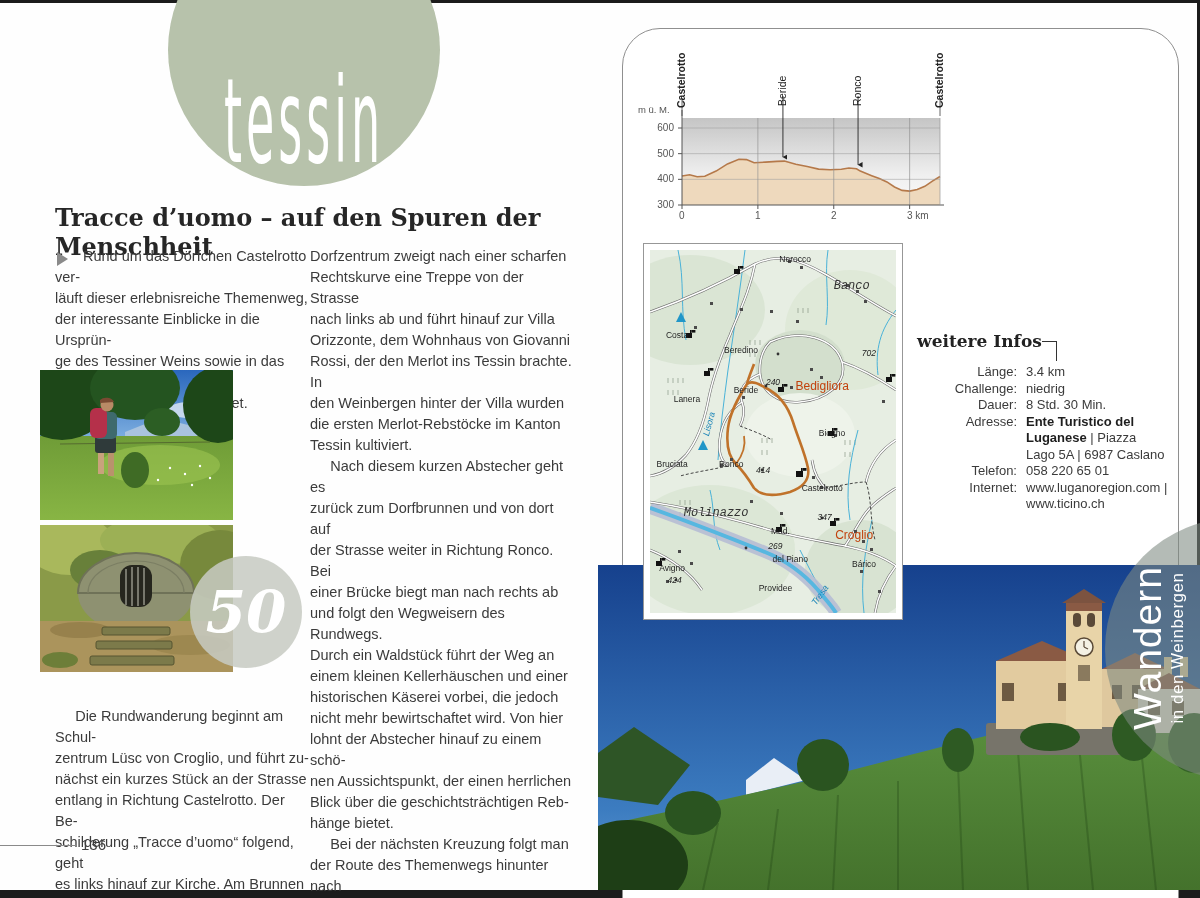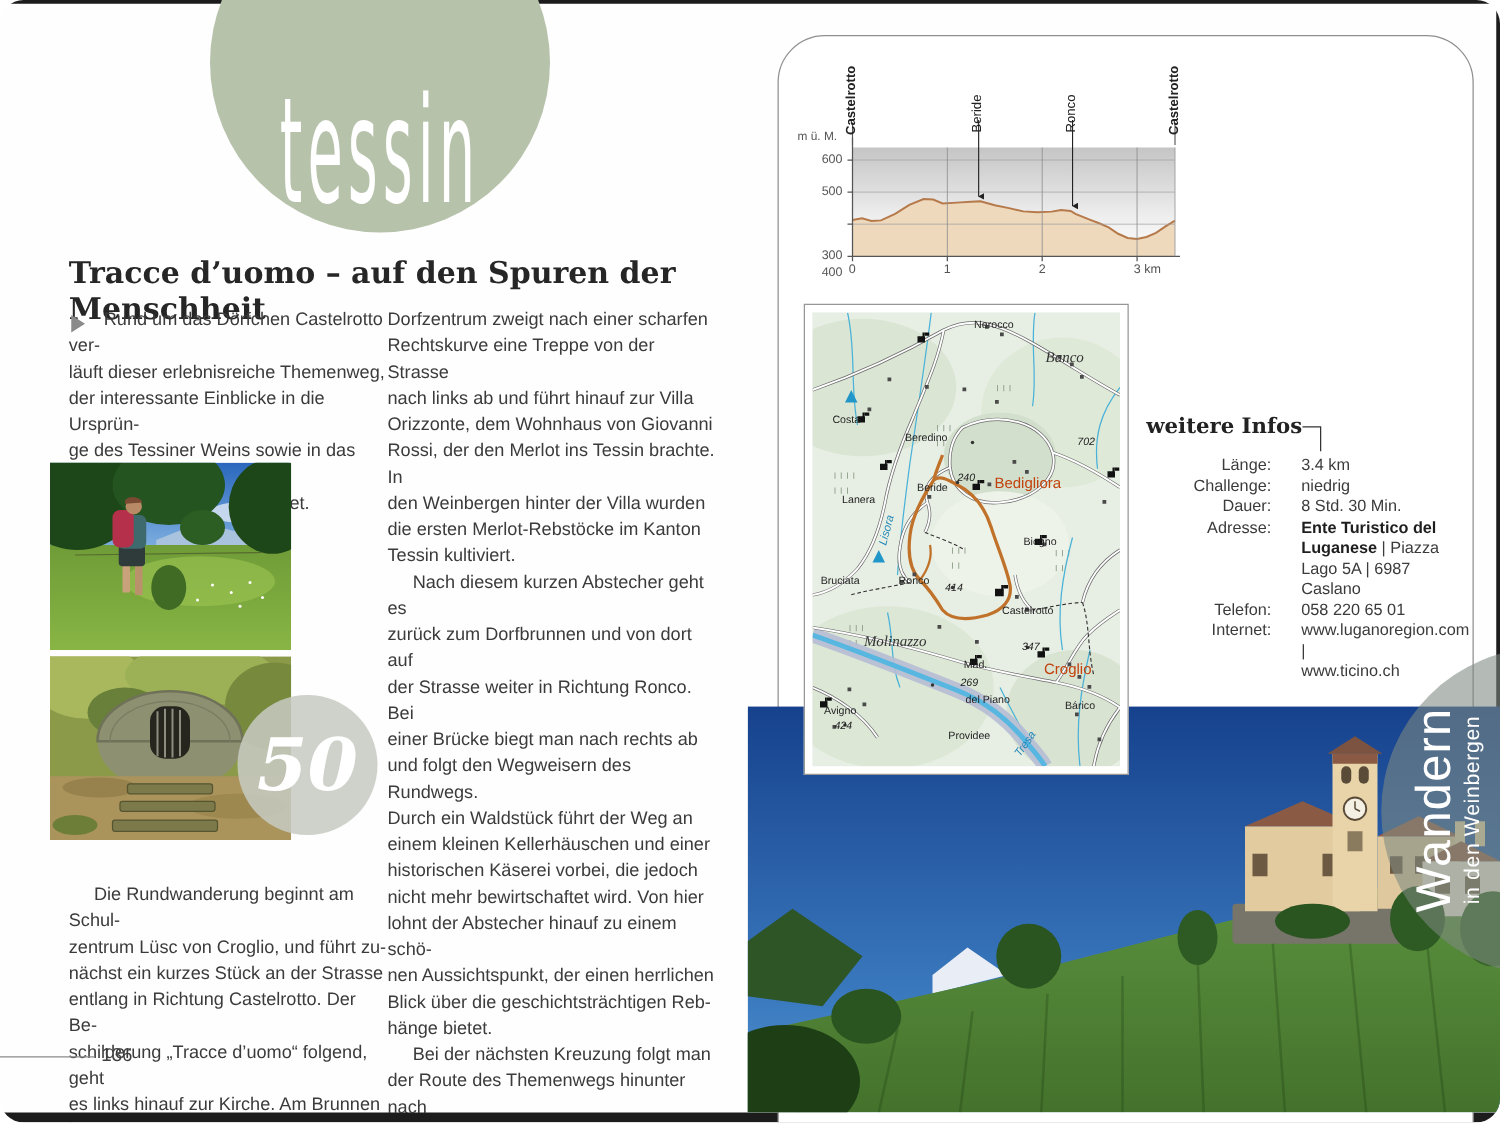--- a/index.html
+++ b/index.html
@@ -1,17 +1,17 @@
 <!DOCTYPE html>
 <html><head>
 <meta charset="utf-8">
 <style>
   html,body{margin:0;padding:0;}
   #page{position:relative;width:1200px;height:898px;background:#fefefe;overflow:hidden;
-        font-family:"Liberation Sans",sans-serif;color:#3b3b3b;border-radius:19px;}
+        font-family:"Liberation Sans",sans-serif;color:#3b3b3b;}
   .edge{position:absolute;background:#1c1c1c;}
   #edge-top{left:0;top:0;width:1200px;height:3px;}
   #edge-bottom{left:0;top:890px;width:1200px;height:8px;}
   #edge-right{right:0;top:0;width:3px;height:898px;}
 
   
   #brand-circle{position:absolute;left:168px;top:-86px;width:272px;height:272px;border-radius:50%;
                 background:#b7c2ab;}
   #brand-text{position:absolute;left:175px;top:52px;width:258px;text-align:center;color:#fff;
               font-family:"DejaVu Sans",sans-serif;font-size:46px;font-weight:400;letter-spacing:4px;
@@ -42,33 +42,33 @@
           transform-origin:left bottom;transform:rotate(-90deg);}
   .vlabel.bold{font-weight:700;}
 
   
   #map{position:absolute;left:643px;top:243px;width:260px;height:377px;background:#fff;
        border:1px solid #979797;box-sizing:border-box;padding:6px;z-index:3;}
   #map-inner{position:relative;width:246px;height:363px;overflow:hidden;background:#e7eee3;}
   .maplabel{position:absolute;transform:translate(-50%,-50%);white-space:nowrap;
             font-size:8.5px;color:#1e1e1e;font-family:"Liberation Sans",sans-serif;}
   .maplabel.place-lg{font-size:12px;color:#c2410c;}
-  .maplabel.area{font-size:12px;font-style:italic;font-family:Liberation Serif, serif;color:#333;}
+  .maplabel.area{font-size:12px;font-style:italic;font-family:Liberation Mono, monospace;color:#333;}
   .maplabel.elev{font-size:8.5px;font-style:italic;color:#222;}
   .maplabel.water{font-size:9px;font-style:italic;color:#1f86b8;}
 
   
   #infos-title{position:absolute;left:917px;top:331px;
                font-family:"DejaVu Serif","Liberation Serif",serif;font-weight:700;font-size:17px;color:#222;z-index:2;}
   #infos-bracket-h{position:absolute;left:1042px;top:341px;width:14px;border-top:1.4px solid #333;z-index:2;}
   #infos-bracket-v{position:absolute;left:1056px;top:341px;height:20px;border-left:1.4px solid #333;z-index:2;}
   #infos{position:absolute;left:917px;top:364px;width:256px;z-index:2;font-size:13px;line-height:16.5px;}
   .inforow{display:flex;}
   .inflabel{width:100px;text-align:right;flex:none;color:#3b3b3b;}
-  .infvalue{margin-left:24px;white-space:pre-wrap;color:#3b3b3b;}
+  .infvalue{margin-left:9px;white-space:pre-wrap;color:#3b3b3b;}
   .infvalue b{color:#1e1e1e;}
 
   
   .photo{position:absolute;overflow:hidden;}
   #photo-hiker{left:40px;top:370px;width:193px;height:150px;}
   #photo-cellar{left:40px;top:525px;width:193px;height:147px;}
   #photo-church{left:598px;top:565px;width:602px;height:325px;z-index:2;}
 
   
   #badge50{position:absolute;left:190px;top:556px;width:112px;height:112px;border-radius:50%;
@@ -253,21 +253,21 @@
           <line x1="279.64705882352945" y1="165" x2="279.64705882352945" y2="169" stroke="#555" stroke-width="1"></line>
           <line x1="52" y1="58" x2="52" y2="76" stroke="#555" stroke-width="0.9"></line>
           <line x1="152.92352941176472" y1="56" x2="152.92352941176472" y2="117.11" stroke="#222" stroke-width="0.9" marker-end="url(#arrowhead)"></line>
           <line x1="228.04705882352943" y1="56" x2="228.04705882352943" y2="124.81" stroke="#222" stroke-width="0.9" marker-end="url(#arrowhead)"></line>
           <line x1="310" y1="58" x2="310" y2="76" stroke="#555" stroke-width="0.9"></line>
         </g>
     </svg>
     <div id="chart-labels">
         <div class="cunit" style="left:8px;top:64px;">m ü. M.</div>
         <div class="ctick cytick" style="left:14px;top:159px;">300</div>
-        <div class="ctick cytick" style="left:14px;top:133px;margin-top:40px;">400</div>
+        <div class="ctick cytick" style="left:14px;top:133px;">400</div>
         <div class="ctick cytick" style="left:14px;top:108px;">500</div>
         <div class="ctick cytick" style="left:14px;top:82px;">600</div>
         <div class="ctick" style="left:49px;top:170px;">0</div>
         <div class="ctick" style="left:125px;top:170px;">1</div>
         <div class="ctick" style="left:201px;top:170px;">2</div>
         <div class="ctick" style="left:277px;top:170px;">3 km</div>
         <div class="vlabel bold" style="left:57px;top:56px;">Castelrotto</div>
         <div class="vlabel" style="left:158px;top:54px;">Beride</div>
         <div class="vlabel" style="left:233px;top:54px;">Ronco</div>
         <div class="vlabel bold" style="left:315px;top:56px;">Castelrotto</div>

